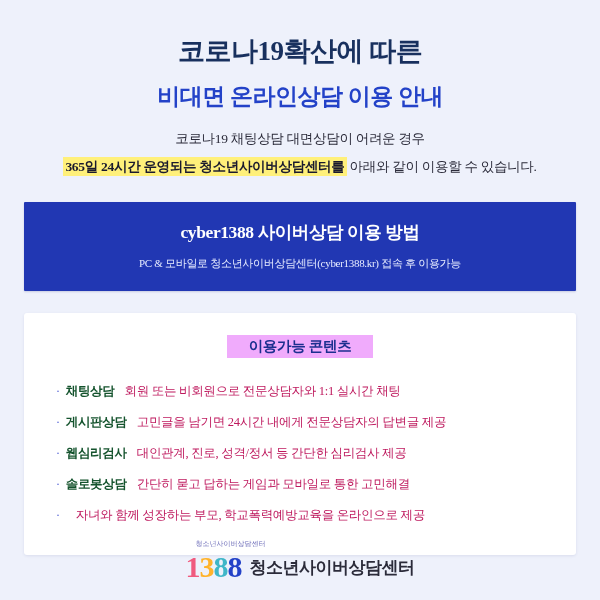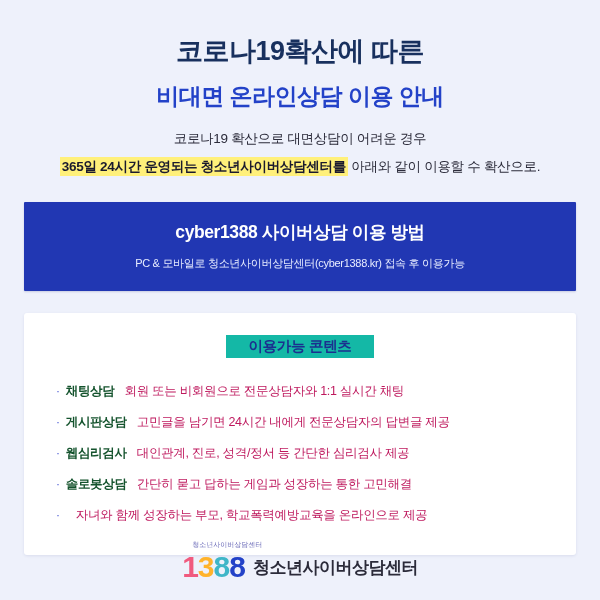--- a/index.html
+++ b/index.html
@@ -13,20 +13,21 @@
     font-family: "Liberation Sans", sans-serif;
     color: #1a1a2e;
     overflow: hidden;
   }
   .page {
     position: relative;
     width: 600px;
     height: 600px;
     box-sizing: border-box;
     background: linear-gradient(180deg, #eef1fb 0%, #eef1fb 100%);
+    font-family: Liberation Serif, serif;
   }
 
   
   .header {
     padding-top: 34px;
     text-align: center;
   }
   .title-line1 {
     font-size: 27px;
     font-weight: bold;
@@ -92,21 +93,21 @@
     box-shadow: 0 1px 3px rgba(40,50,120,0.10);
   }
   .card-title-wrap {
     text-align: center;
   }
   .card-title {
     display: inline-block;
     font-size: 14.5px;
     font-weight: bold;
     color: #1b2f8f;
-    background: #14b8a6;
+    background: #f0abfc;
     padding: 2px 22px;
     letter-spacing: -0.3px;
   }
   .list {
     margin-top: 18px;
   }
   .list-item {
     display: flex;
     align-items: baseline;
     font-size: 12.5px;
@@ -171,24 +172,24 @@
   }
 </style>
 </head>
 <body>
 
 <div class="page">
 
   <div class="header">
     <div class="title-line1">코로나19확산에 따른</div>
     <div class="title-line2">비대면 온라인상담 이용 안내</div>
-    <div class="subtitle">코로나19 확산으로 대면상담이 어려운 경우</div>
+    <div class="subtitle">코로나19 채팅상담 대면상담이 어려운 경우</div>
     <div class="subtitle2">
       <span class="hl">365일 24시간 운영되는 청소년사이버상담센터를</span>
-      <span>아래와 같이 이용할 수 확산으로.</span>
+      <span>아래와 같이 이용할 수 있습니다.</span>
     </div>
   </div>
 
   <div class="band">
     <div class="band-title">cyber1388 사이버상담 이용 방법</div>
     <div class="band-sub">PC &amp; 모바일로 청소년사이버상담센터(cyber1388.kr) 접속 후 이용가능</div>
   </div>
 
   <div class="card">
     <div class="card-title-wrap">
@@ -210,21 +211,21 @@
 
       <div class="list-item">
         <span class="dot">·</span>
         <span class="item-name">웹심리검사</span>
         <span class="item-desc">대인관계, 진로, 성격/정서 등 간단한 심리검사 제공</span>
       </div>
 
       <div class="list-item">
         <span class="dot">·</span>
         <span class="item-name">솔로봇상담</span>
-        <span class="item-desc">간단히 묻고 답하는 게임과 성장하는 통한 고민해결</span>
+        <span class="item-desc">간단히 묻고 답하는 게임과 모바일로 통한 고민해결</span>
       </div>
 
       <div class="list-item">
         <span class="dot">·</span>
         <span class="item-desc">자녀와 함께 성장하는 부모, 학교폭력예방교육을 온라인으로 제공</span>
       </div>
 
     </div>
   </div>
 

